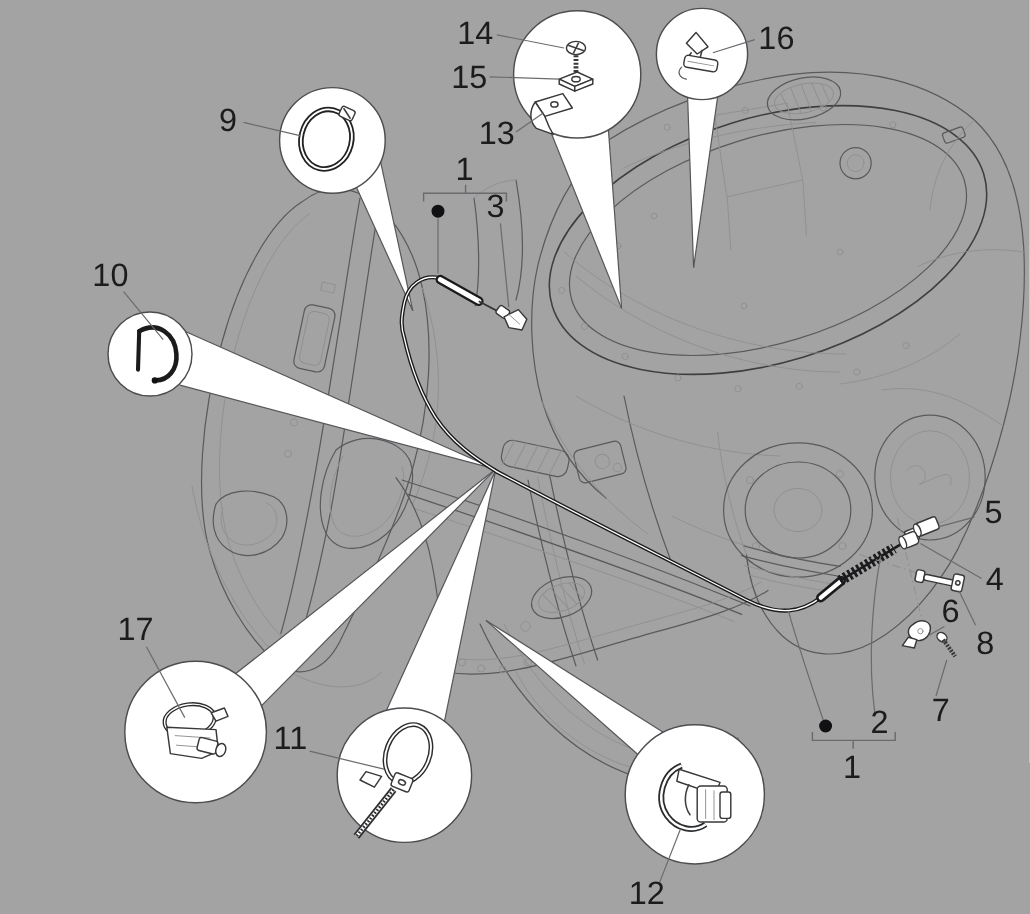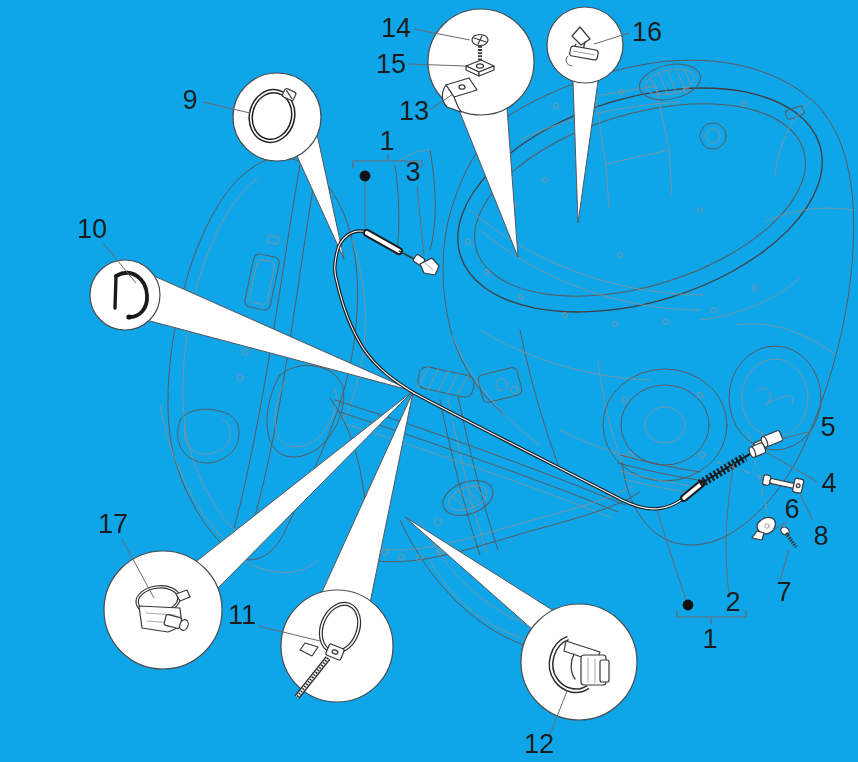--- a/index.html
+++ b/index.html
@@ -1,16 +1,16 @@
 <!DOCTYPE html>
 <html><head>
 <meta charset="utf-8">
 <style>
   html,body{margin:0;padding:0;background:#e8e8e8;font-family:"Liberation Sans",sans-serif;}
-  .page{width:858px;height:762px;background:#0ea5e9;position:relative;margin:0 auto;overflow:hidden;}
+  .page{width:858px;height:762px;background:#a3a3a3;position:relative;margin:0 auto;overflow:hidden;}
   svg{display:block;}
   svg text{font-family:"Liberation Sans","DejaVu Sans",sans-serif;font-size:27px;fill:#1c1c1c;}
   .ln{fill:none;stroke:#595a5c;stroke-width:1;stroke-linecap:round;stroke-linejoin:round;}
   .lnl{fill:none;stroke:#8f9092;stroke-width:0.8;stroke-linecap:round;}
   .lnd{fill:none;stroke:#3f3f41;stroke-width:1.3;stroke-linecap:round;}
   .wedge{fill:#ffffff;stroke:none;}
   .wedgeln{fill:none;stroke:#55565a;stroke-width:1;}
   .cc{fill:#ffffff;stroke:#4c4d50;stroke-width:1.2;}
   .leader{fill:none;stroke:#6a6b6e;stroke-width:1;}
   .bracket{fill:none;stroke:#6a6b6e;stroke-width:1.2;}

